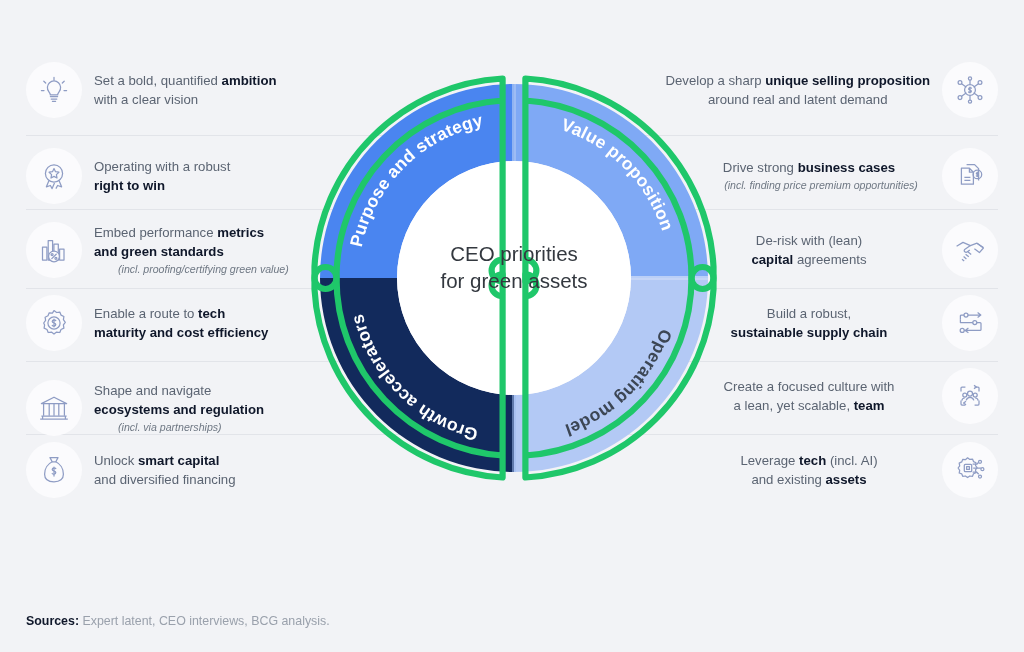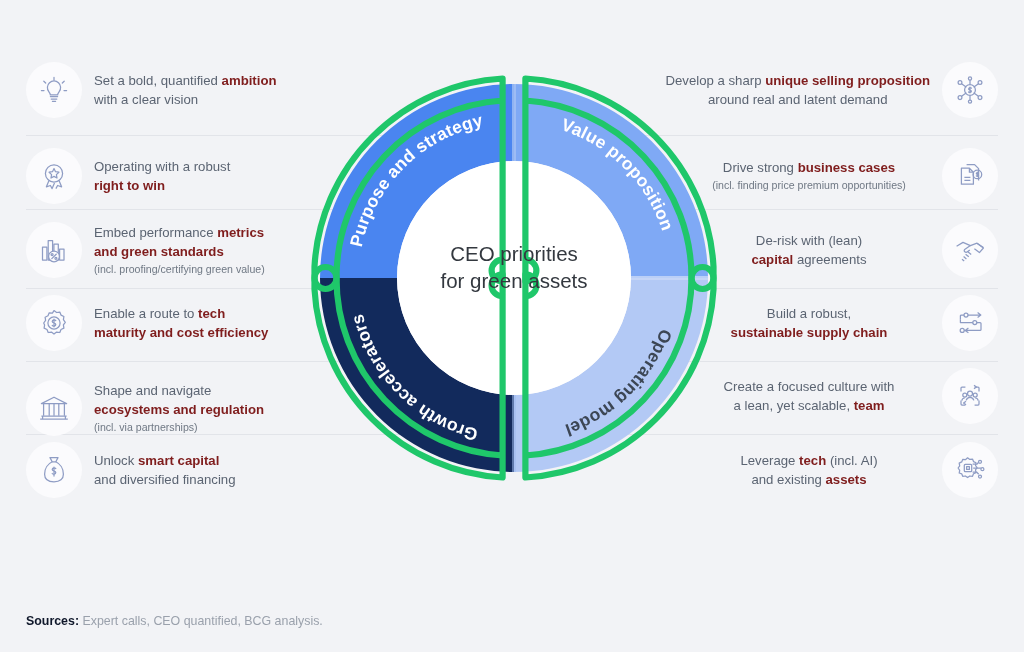--- a/index.html
+++ b/index.html
@@ -22,23 +22,23 @@
   .badge {
     width: 56px; height: 56px; border-radius: 50%;
     background: #fbfbfd; flex: 0 0 56px;
     display: flex; align-items: center; justify-content: center;
   }
   .badge svg { display: block; }
 
   .txt { font-size: 13.2px; line-height: 1.45; color: #5b6472; }
   .item.left .txt  { text-align: left; }
   .item.right .txt { text-align: center; flex: 1; }
-  .txt b { color: #7f1d1d; font-weight: bold; }
+  .txt b { color: #0f172a; font-weight: bold; }
   .txt .ln { display: block; white-space: nowrap; }
-  .txt .sub { display: block; font-size: 10.6px; color: #6f7884; white-space: nowrap; margin-top: 1px; }
+  .txt .sub { display: block; font-size: 10.6px; font-style: italic; color: #6f7884; white-space: nowrap; margin-top: 1px; margin-left: 24px; }
 
   
   #donut { position: absolute; left: 288px; top: 52px; width: 452px; height: 452px; }
   #donut svg { display:block; width:452px; height:452px; }
   .seg-label {
     font-family: "Liberation Sans", sans-serif;
     font-size: 17.5px; font-weight: bold;
     letter-spacing: .2px;
   }
   .center-txt {
@@ -332,16 +332,16 @@
         <path d="M19.6 11.2h4.2l1.9-2M20.2 15h7.7M19.6 19.2h4.2l1.9 2"></path>
       </svg>
     </div>
     <div class="txt">
       <span class="ln"><span>Leverage </span><b>tech</b><span> (incl. AI)</span></span>
       <span class="ln"><span>and existing </span><b>assets</b></span>
     </div>
   </div>
 
   <div id="footer">
-    <b>Sources:</b><span> Expert calls, CEO quantified, BCG analysis.</span>
+    <b>Sources:</b><span> Expert latent, CEO interviews, BCG analysis.</span>
   </div>
 
 </div>
 
 </body></html>

